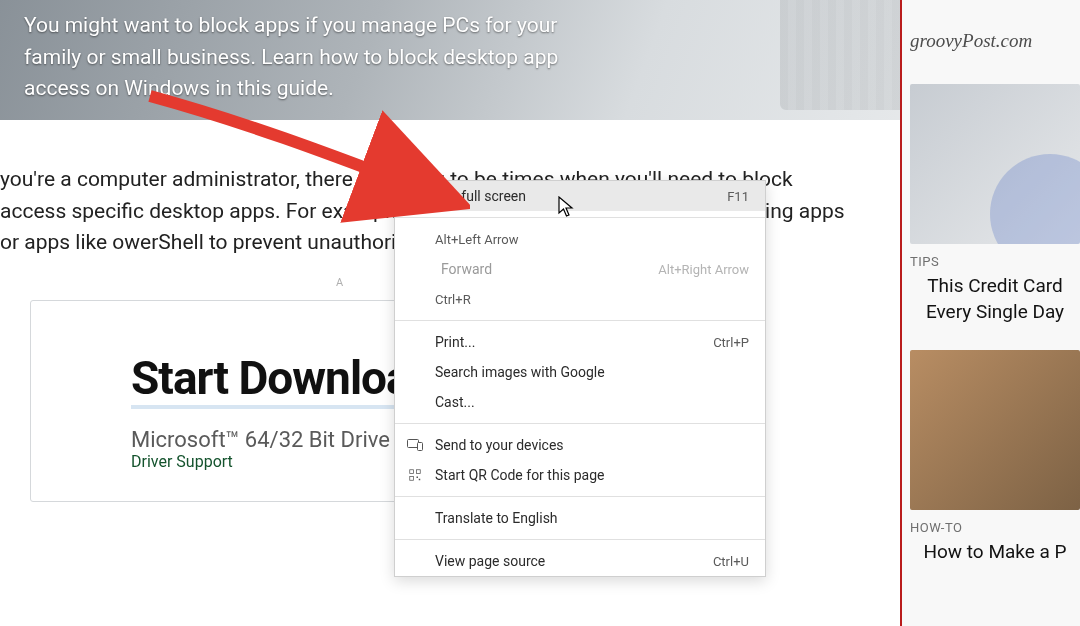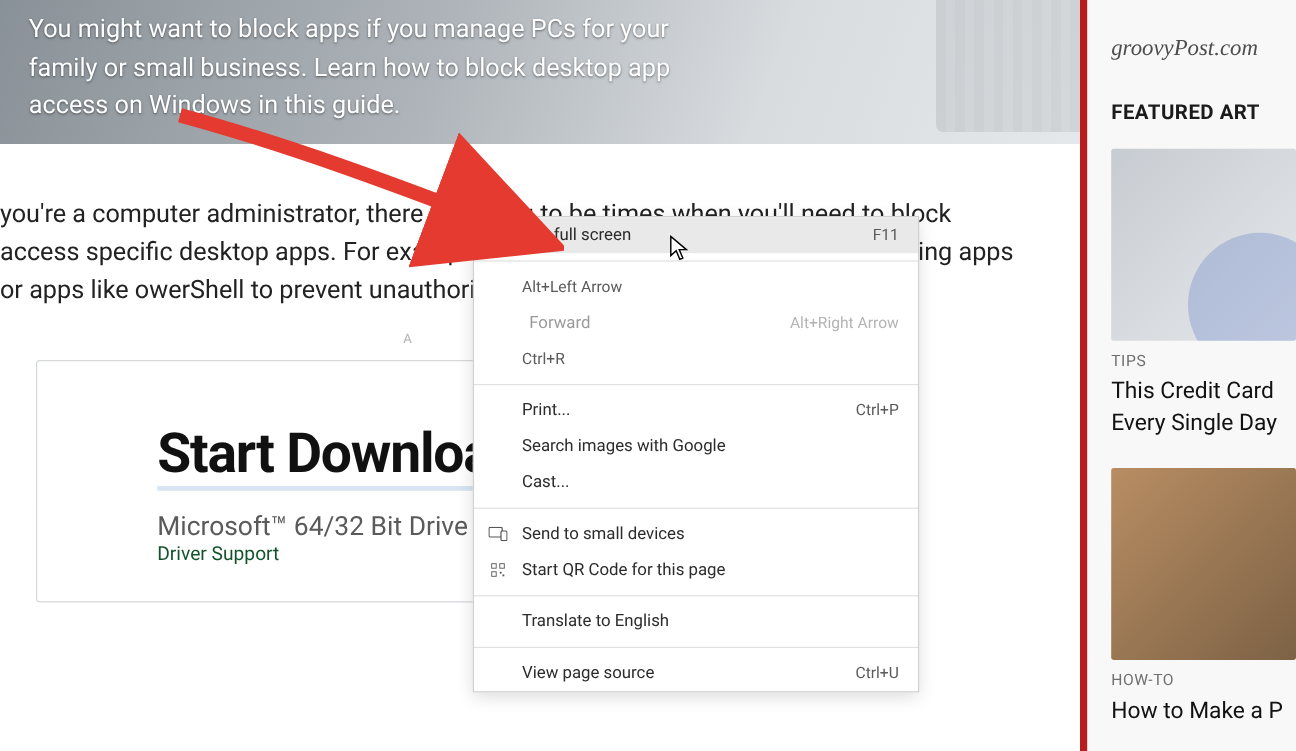--- a/index.html
+++ b/index.html
@@ -72,32 +72,32 @@
   }
   .ad-card .sub{font-size:22px;color:#5a5a5a;}
   .ad-card .brand{font-size:16px;color:#14532d;}
 
   
   .sidebar{
     position:absolute;
     right:0; top:0;
     width:180px;
     height:626px;
-    border-left:6px solid #b91c1c;
+    border-left:2px solid #b91c1c;
     background:#f8f8f8;
-    padding:30px 0 0 20px;
+    padding:30px 0 0 8px;
   }
   .sidebar .site{font-style:italic;font-family:Georgia,serif;font-size:19px;color:#4d4d4d;margin-bottom:32px;}
   .sidebar h2{font-size:17px;font-weight:700;letter-spacing:.4px;color:#1b1b1b;margin-bottom:20px;}
   .side-card{margin-bottom:26px;}
   .side-card .thumb{width:100%;height:160px;background:linear-gradient(135deg,#c7ccd2 0%,#e6e8ea 100%);border-radius:2px;margin-bottom:10px;position:relative;overflow:hidden;}
   .side-card .thumb.th2{background:linear-gradient(135deg,#b88d63 0%,#7d6245 100%);}
   .side-card .thumb .blob{position:absolute;bottom:-30px;right:-30px;width:120px;height:120px;border-radius:50%;background:rgba(90,120,200,.3);}
   .side-card .cat{font-size:13px;letter-spacing:.5px;color:#6f6f6f;margin-bottom:4px;}
-  .side-card .title{font-size:19px;font-weight:400;color:#121212;line-height:1.35;}
+  .side-card .title{font-size:19px;font-weight:400;color:#121212;line-height:1.35;text-align:center;}
 
   
   .ctx-menu{
     position:absolute;
     left:394px; top:180px;
     width:372px;
     background:#fff;
     border:1px solid #cfcfcf;
     box-shadow:0 4px 14px rgba(0,0,0,.15);
     font-size:14px;
@@ -152,21 +152,20 @@
 <div class="ad-label">A</div>
 
 <div class="ad-card">
   <h1>Start Downloa</h1><br>
   <div class="sub">Microsoft™ 64/32 Bit Drive</div>
   <div class="brand">Driver Support</div>
 </div>
 
 <div class="sidebar">
   <div class="site">groovyPost.com</div>
-  <h2>FEATURED ART</h2>
 
   <div class="side-card">
     <div class="thumb">
         <div class="blob"></div>
       </div>
     <div class="cat">TIPS</div>
     <div class="title">This Credit Card Every Single Day</div>
   </div>
 
   <div class="side-card">
@@ -213,21 +212,21 @@
     <div class="ctx-item">
       <span class="label">Cast...</span>
       <span class="accel"></span>
     </div>
     <div class="ctx-sep"></div>
     <div class="ctx-item">
       <svg class="ctx-icon" viewBox="0 0 16 12">
         <rect x="0.5" y="0.5" width="11" height="8" rx="1" fill="none" stroke="#555"></rect>
         <rect x="10.5" y="3.5" width="5" height="8" rx="1" fill="#fff" stroke="#555"></rect>
       </svg>
-      <span class="label">Send to small devices</span>
+      <span class="label">Send to your devices</span>
       <span class="accel"></span>
     </div>
     <div class="ctx-item">
       <svg class="ctx-icon" viewBox="0 0 16 16">
         <rect x="1" y="1" width="5" height="5" fill="none" stroke="#555"></rect>
         <rect x="10" y="1" width="5" height="5" fill="none" stroke="#555"></rect>
         <rect x="1" y="10" width="5" height="5" fill="none" stroke="#555"></rect>
         <rect x="10" y="10" width="2" height="2" fill="#555"></rect>
         <rect x="13" y="13" width="2" height="2" fill="#555"></rect>
       </svg>

